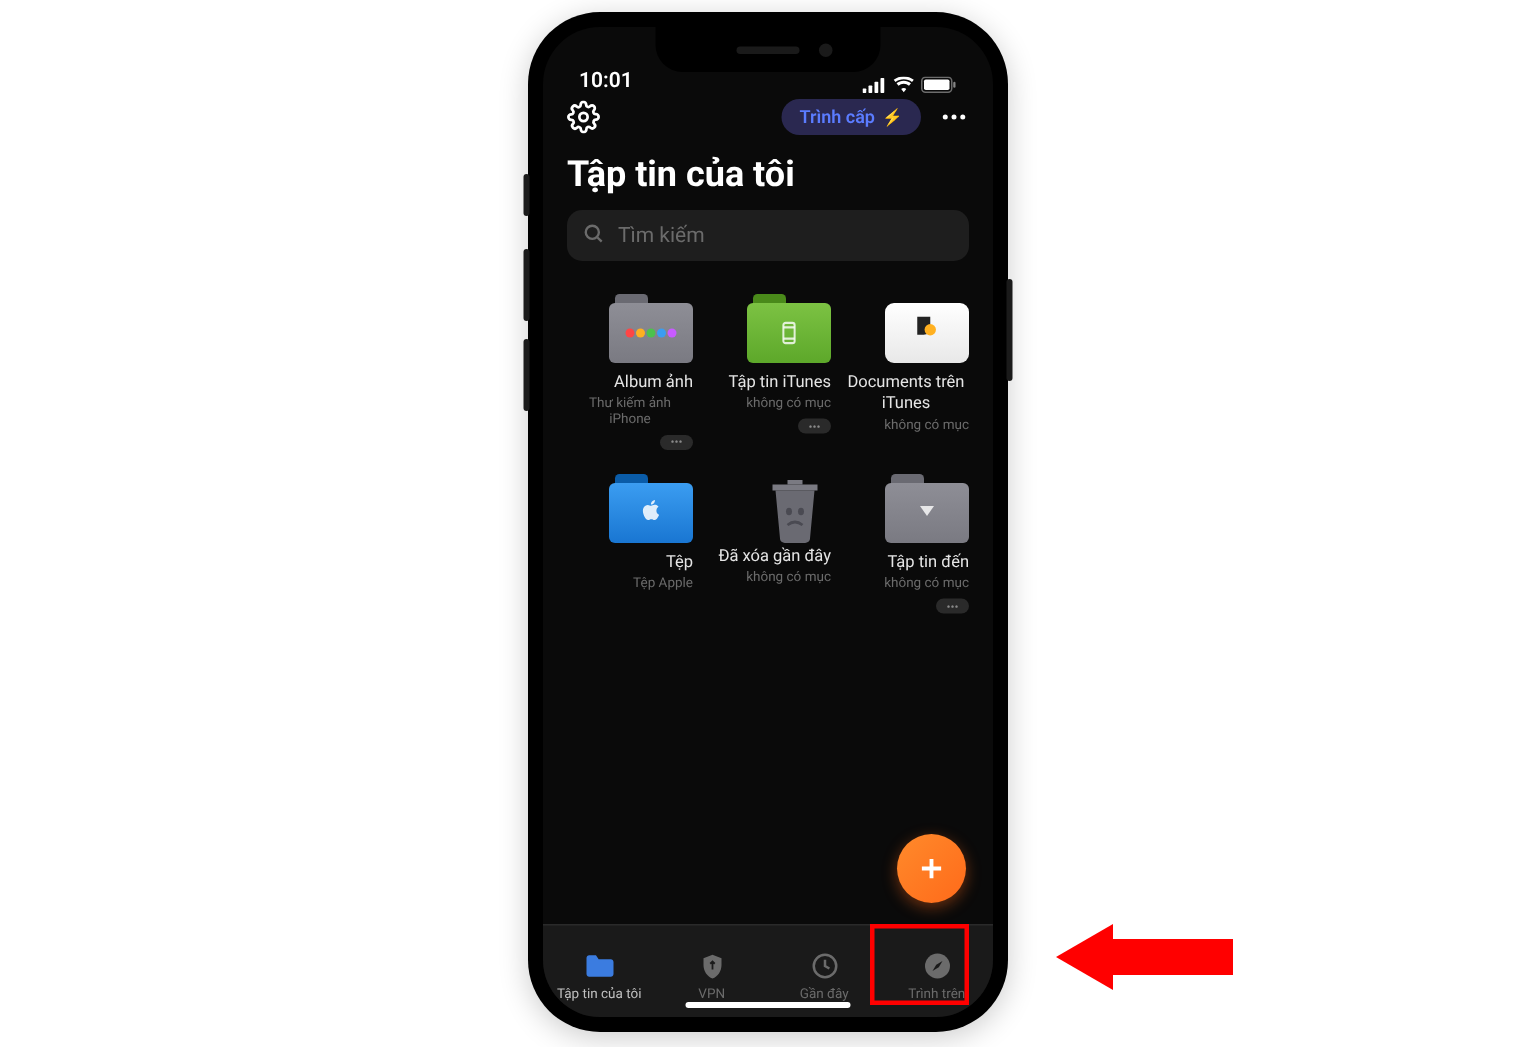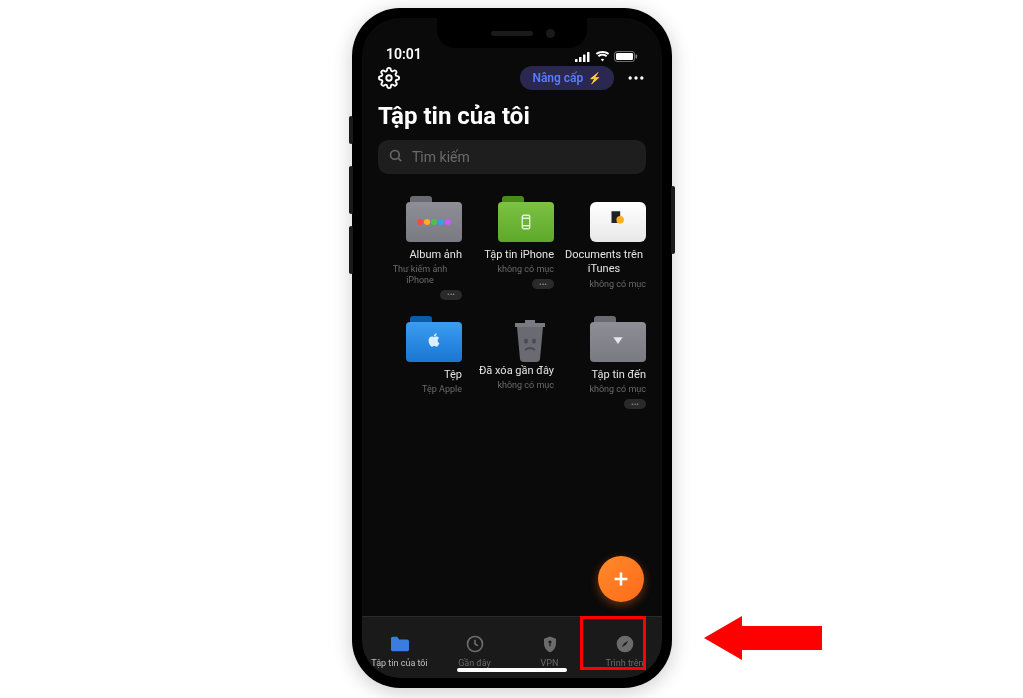--- a/index.html
+++ b/index.html
@@ -102,21 +102,21 @@
 
     <div class="header">
       <div class="settings-icon">
         <svg width="22" height="22" viewBox="0 0 24 24" fill="none" stroke="#fff" stroke-width="2">
             <circle cx="12" cy="12" r="3"></circle>
             <path d="M19.4 15a1.65 1.65 0 0 0 .33 1.82l.06.06a2 2 0 0 1-2.83 2.83l-.06-.06a1.65 1.65 0 0 0-1.82-.33 1.65 1.65 0 0 0-1 1.51V21a2 2 0 0 1-4 0v-.09a1.65 1.65 0 0 0-1-1.51 1.65 1.65 0 0 0-1.82.33l-.06.06a2 2 0 0 1-2.83-2.83l.06-.06a1.65 1.65 0 0 0 .33-1.82 1.65 1.65 0 0 0-1.51-1H3a2 2 0 0 1 0-4h.09a1.65 1.65 0 0 0 1.51-1 1.65 1.65 0 0 0-.33-1.82l-.06-.06a2 2 0 0 1 2.83-2.83l.06.06a1.65 1.65 0 0 0 1.82.33h0a1.65 1.65 0 0 0 1-1.51V3a2 2 0 0 1 4 0v.09a1.65 1.65 0 0 0 1 1.51h0a1.65 1.65 0 0 0 1.82-.33l.06-.06a2 2 0 0 1 2.83 2.83l-.06.06a1.65 1.65 0 0 0-.33 1.82v0a1.65 1.65 0 0 0 1.51 1H21a2 2 0 0 1 0 4h-.09a1.65 1.65 0 0 0-1.51 1z"></path>
           </svg>
       </div>
       <div class="right-group">
         <div class="upgrade-pill">
-          <span class="upgrade-text">Nâng cấp</span>
+          <span class="upgrade-text">Trình cấp</span>
           <span class="thunder">⚡</span>
         </div>
         <div class="more-icon">
           <svg width="20" height="20" viewBox="0 0 24 24" fill="#fff">
               <circle cx="5" cy="12" r="2"></circle>
               <circle cx="12" cy="12" r="2"></circle>
               <circle cx="19" cy="12" r="2"></circle>
             </svg>
         </div>
       </div>
@@ -158,21 +158,21 @@
         <div class="folder-icon green-folder">
           <div class="folder-tab"></div>
           <div class="folder-body">
             <svg width="18" height="18" viewBox="0 0 24 24" fill="none" stroke="rgba(255,255,255,.8)" stroke-width="1.8">
                 <rect x="7" y="3" width="10" height="18" rx="2"></rect>
                 <line x1="7" y1="7" x2="17" y2="7"></line>
                 <line x1="7" y1="17" x2="17" y2="17"></line>
               </svg>
           </div>
         </div>
-        <div class="item-label">Tập tin iPhone</div>
+        <div class="item-label">Tập tin iTunes</div>
         <div class="item-sub">không có mục</div>
         <div class="item-more">•••</div>
       </div>
 
       <div class="item">
         <div class="folder-icon">
           <div class="white-tile">
             <svg width="26" height="26" viewBox="0 0 24 24">
                 <path d="M6 2 L14 2 L14 10 C14 12 12 13 10 13 L6 13 Z" fill="#222"></path>
                 <circle cx="14" cy="10" r="3.5" fill="#ffb020"></circle>
@@ -243,35 +243,35 @@
       <div class="tab active">
         <div class="tab-icon">
           <svg width="22" height="18" viewBox="0 0 24 20" fill="#3b7ce0">
               <path d="M2 4 C2 2.9 2.9 2 4 2 L9 2 L11 5 L20 5 C21.1 5 22 5.9 22 7 L22 16 C22 17.1 21.1 18 20 18 L4 18 C2.9 18 2 17.1 2 16 Z"></path>
             </svg>
         </div>
         <div class="tab-label">Tập tin của tôi</div>
       </div>
       <div class="tab">
         <div class="tab-icon">
+          <svg width="18" height="20" viewBox="0 0 24 24" fill="#6b6b6b">
+              <path d="M12 2 L4 5 L4 11 C4 16.5 7.4 21.5 12 23 C16.6 21.5 20 16.5 20 11 L20 5 Z"></path>
+              <path d="M12 8 L12 15 M10 10 L12 8 L14 10" stroke="#1a1a1a" stroke-width="1.6" fill="none"></path>
+            </svg>
+        </div>
+        <div class="tab-label">VPN</div>
+      </div>
+      <div class="tab">
+        <div class="tab-icon">
           <svg width="20" height="20" viewBox="0 0 24 24" fill="none" stroke="#6b6b6b" stroke-width="2">
               <circle cx="12" cy="12" r="9"></circle>
               <polyline points="12 7 12 12 15.5 14"></polyline>
             </svg>
         </div>
         <div class="tab-label">Gần đây</div>
-      </div>
-      <div class="tab">
-        <div class="tab-icon">
-          <svg width="18" height="20" viewBox="0 0 24 24" fill="#6b6b6b">
-              <path d="M12 2 L4 5 L4 11 C4 16.5 7.4 21.5 12 23 C16.6 21.5 20 16.5 20 11 L20 5 Z"></path>
-              <path d="M12 8 L12 15 M10 10 L12 8 L14 10" stroke="#1a1a1a" stroke-width="1.6" fill="none"></path>
-            </svg>
-        </div>
-        <div class="tab-label">VPN</div>
       </div>
       <div class="tab">
         <div class="tab-icon">
           <svg width="20" height="20" viewBox="0 0 24 24" fill="#6b6b6b">
               <circle cx="12" cy="12" r="10"></circle>
               <polygon points="16 8 13 13 8 16 11 11" fill="#1a1a1a"></polygon>
             </svg>
         </div>
         <div class="tab-label">Trình trên</div>
       </div>

